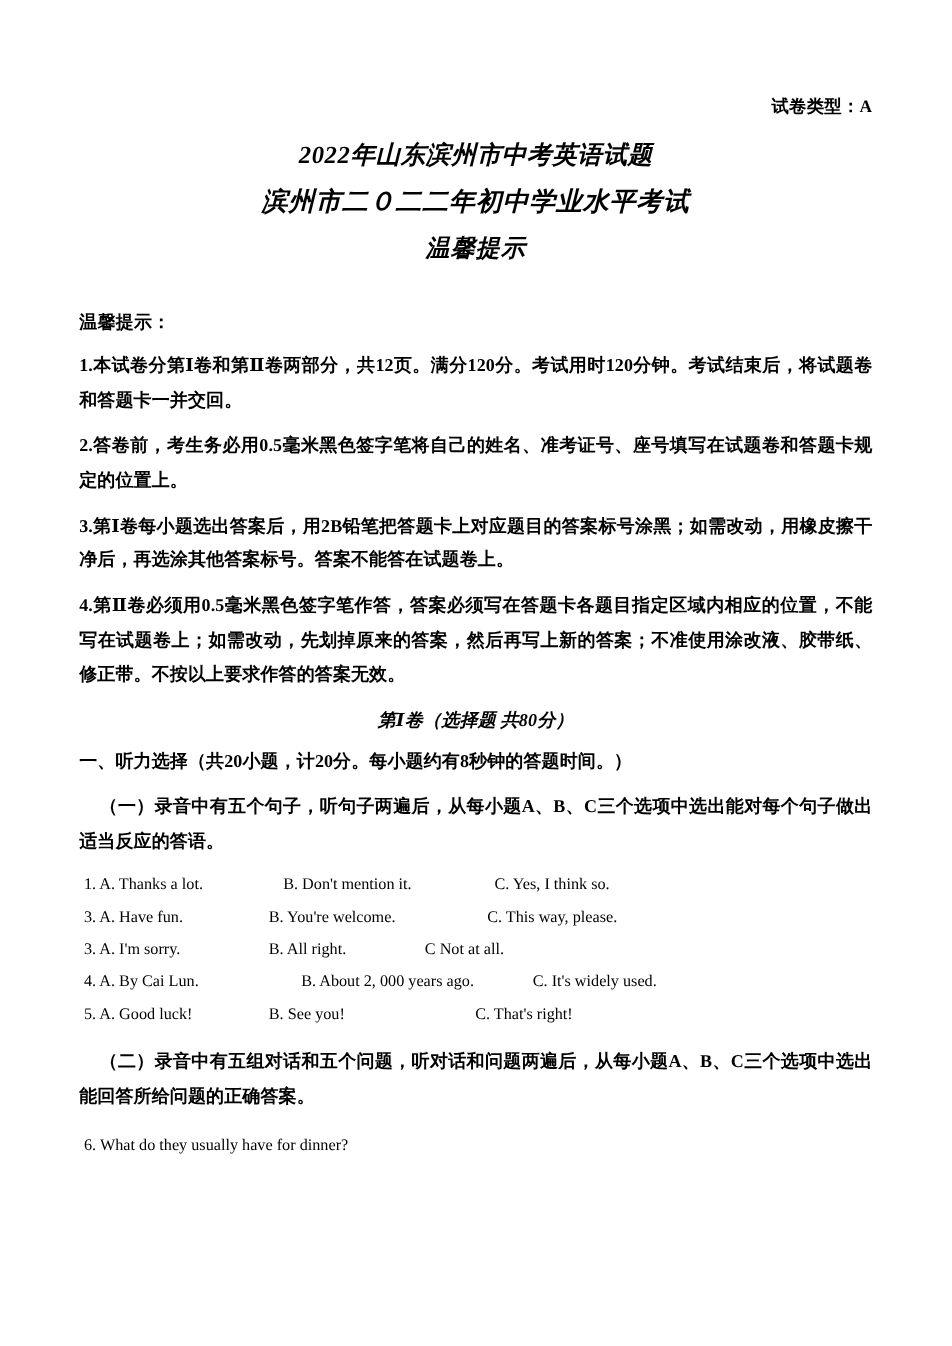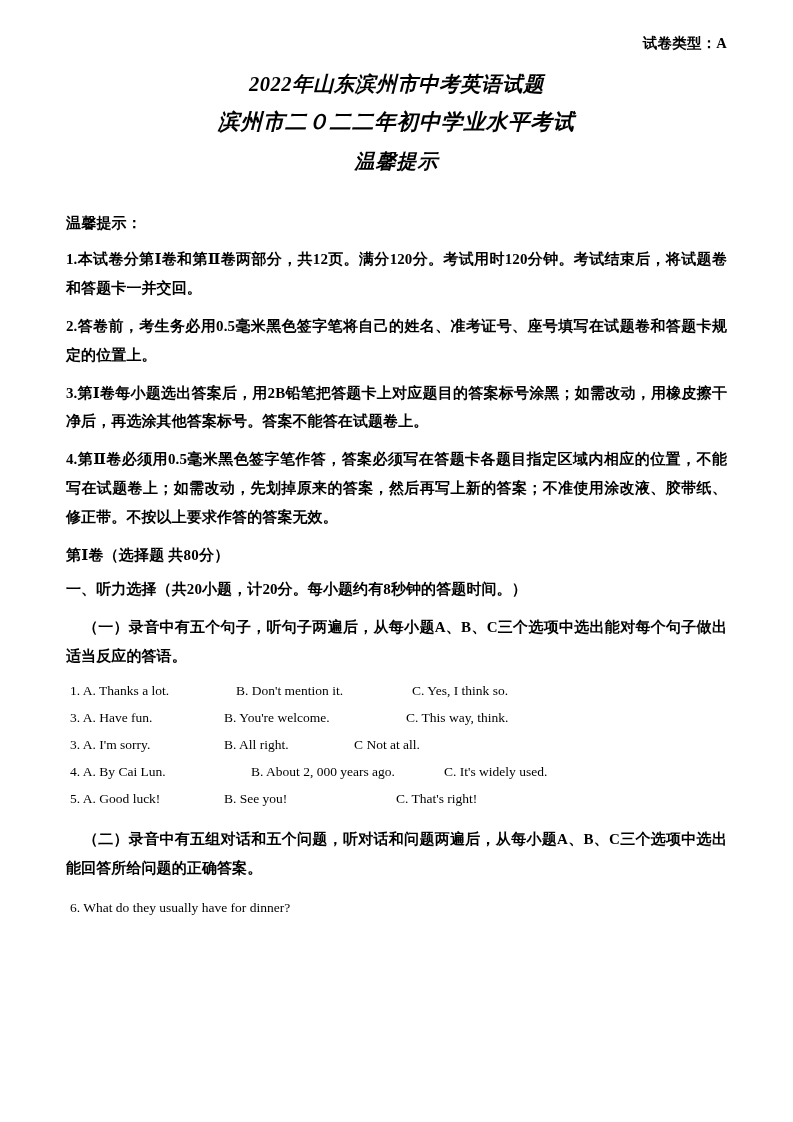--- a/index.html
+++ b/index.html
@@ -21,21 +21,21 @@
     top: 0;
     width: 793px;
     height: 1122px;
     box-sizing: border-box;
     padding: 0 66px;
   }
 
   
   .exam-type {
     margin: 0;
-    padding-top: 35px;
+    padding-top: 81px;
     text-align: right;
     font-size: 14.5px;
     font-weight: 700;
     letter-spacing: 0.2px;
     line-height: 1.2;
   }
 
   
   .title-block {
     margin-top: 22px;
@@ -85,24 +85,26 @@
   .para.tight {
     padding-top: 9px;
   }
   .indent-1 {
     text-indent: 17px;
   }
 
   .center-heading {
     margin: 0;
     padding-top: 12px;
+    text-align: center;
     font-size: 15px;
     font-weight: 700;
     line-height: 1.5;
     letter-spacing: 0.2px;
+    font-style: italic;
   }
 
   
   .opt-list {
     margin: 0;
     padding: 0;
     list-style: none;
   }
   .opt-row {
     display: block;
@@ -174,21 +176,21 @@
 
   <ul class="opt-list opt-group">
     <li class="opt-row r1">
       <span class="col col-a">1. A. Thanks a lot.</span>
       <span class="col col-b">B. Don't mention it.</span>
       <span class="col col-c">C. Yes, I think so.</span>
     </li>
     <li class="opt-row r2">
       <span class="col col-a">3. A. Have fun.</span>
       <span class="col col-b">B. You're welcome.</span>
-      <span class="col col-c">C. This way, think.</span>
+      <span class="col col-c">C. This way, please.</span>
     </li>
     <li class="opt-row r3">
       <span class="col col-a">3. A. I'm sorry.</span>
       <span class="col col-b">B. All right.</span>
       <span class="col col-c">C Not at all.</span>
     </li>
     <li class="opt-row r4">
       <span class="col col-a">4. A. By Cai Lun.</span>
       <span class="col col-b">B. About 2, 000 years ago.</span>
       <span class="col col-c">C. It's widely used.</span>

